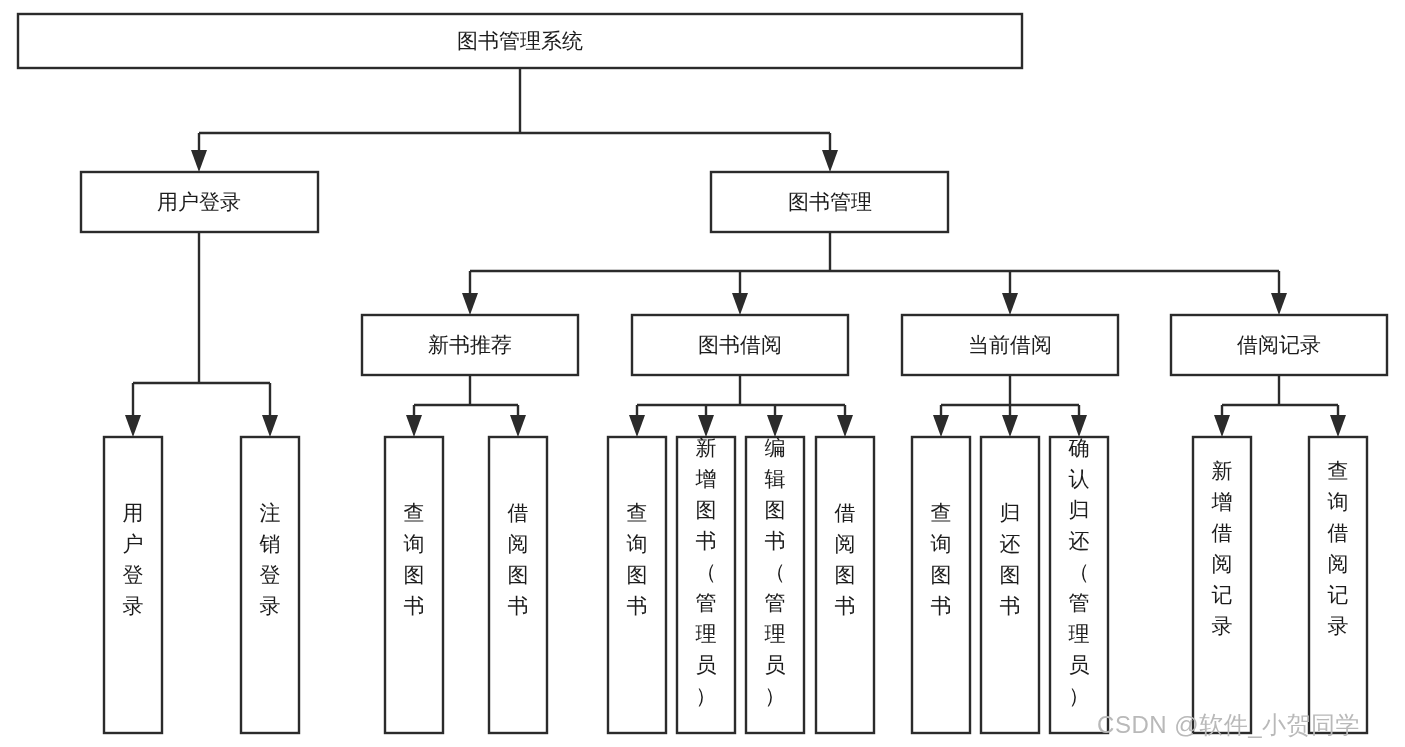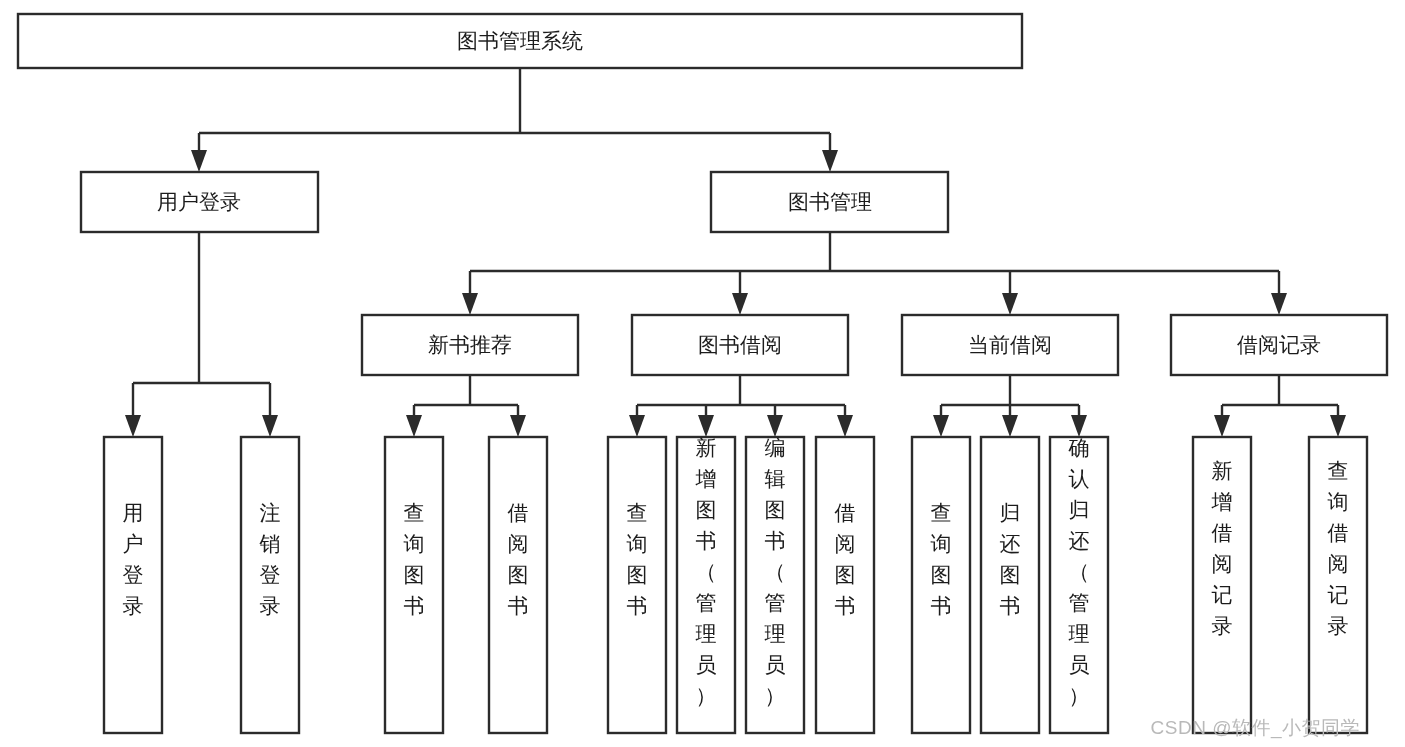--- a/index.html
+++ b/index.html
@@ -52,21 +52,21 @@
   }
   .arrow-head {
     fill: #2b2b2b;
     stroke: none;
   }
   .watermark {
     position: absolute;
     right: 8px;
     bottom: 6px;
     font-family: "Liberation Sans", "DejaVu Sans", sans-serif;
-    font-size: 19px;
+    font-size: 24px;
     color: #b9b9b9;
     letter-spacing: 0.5px;
     white-space: nowrap;
     pointer-events: none;
     text-align: center;
   }
 </style>
 </head>
 <body>
 

